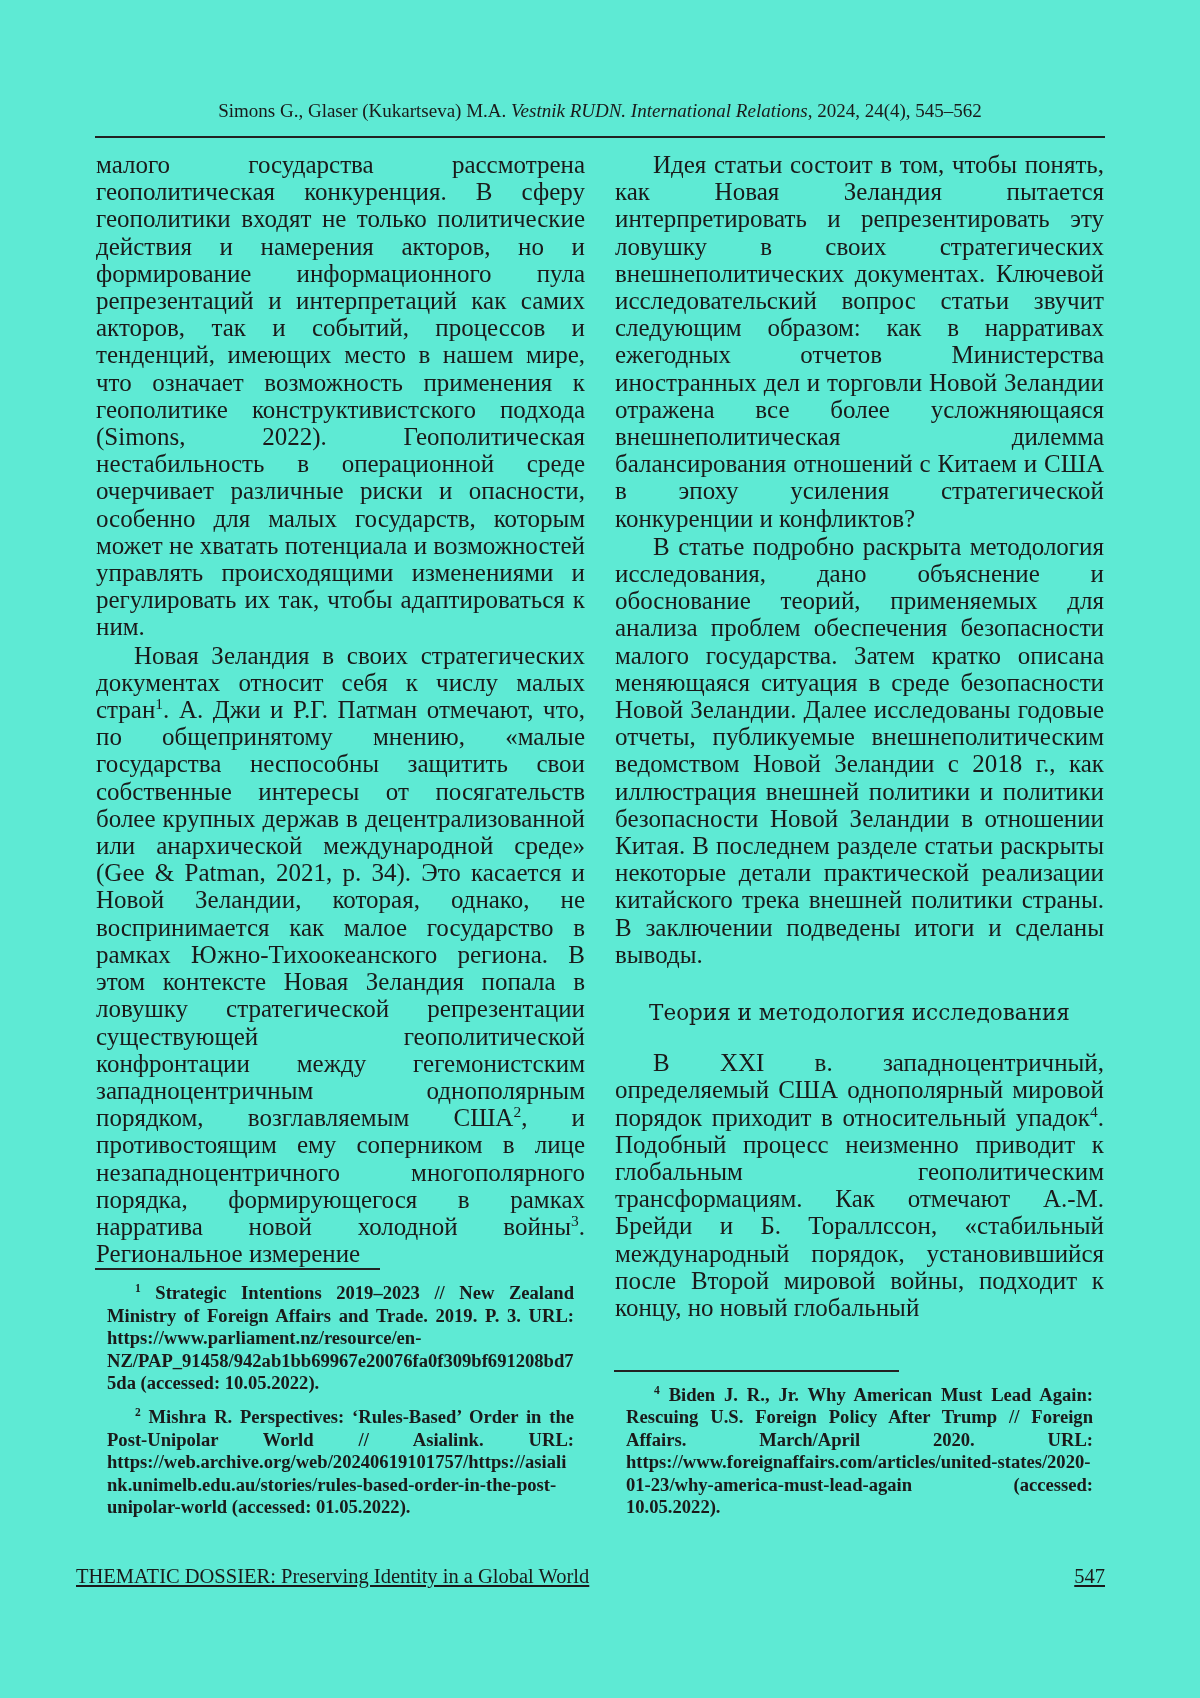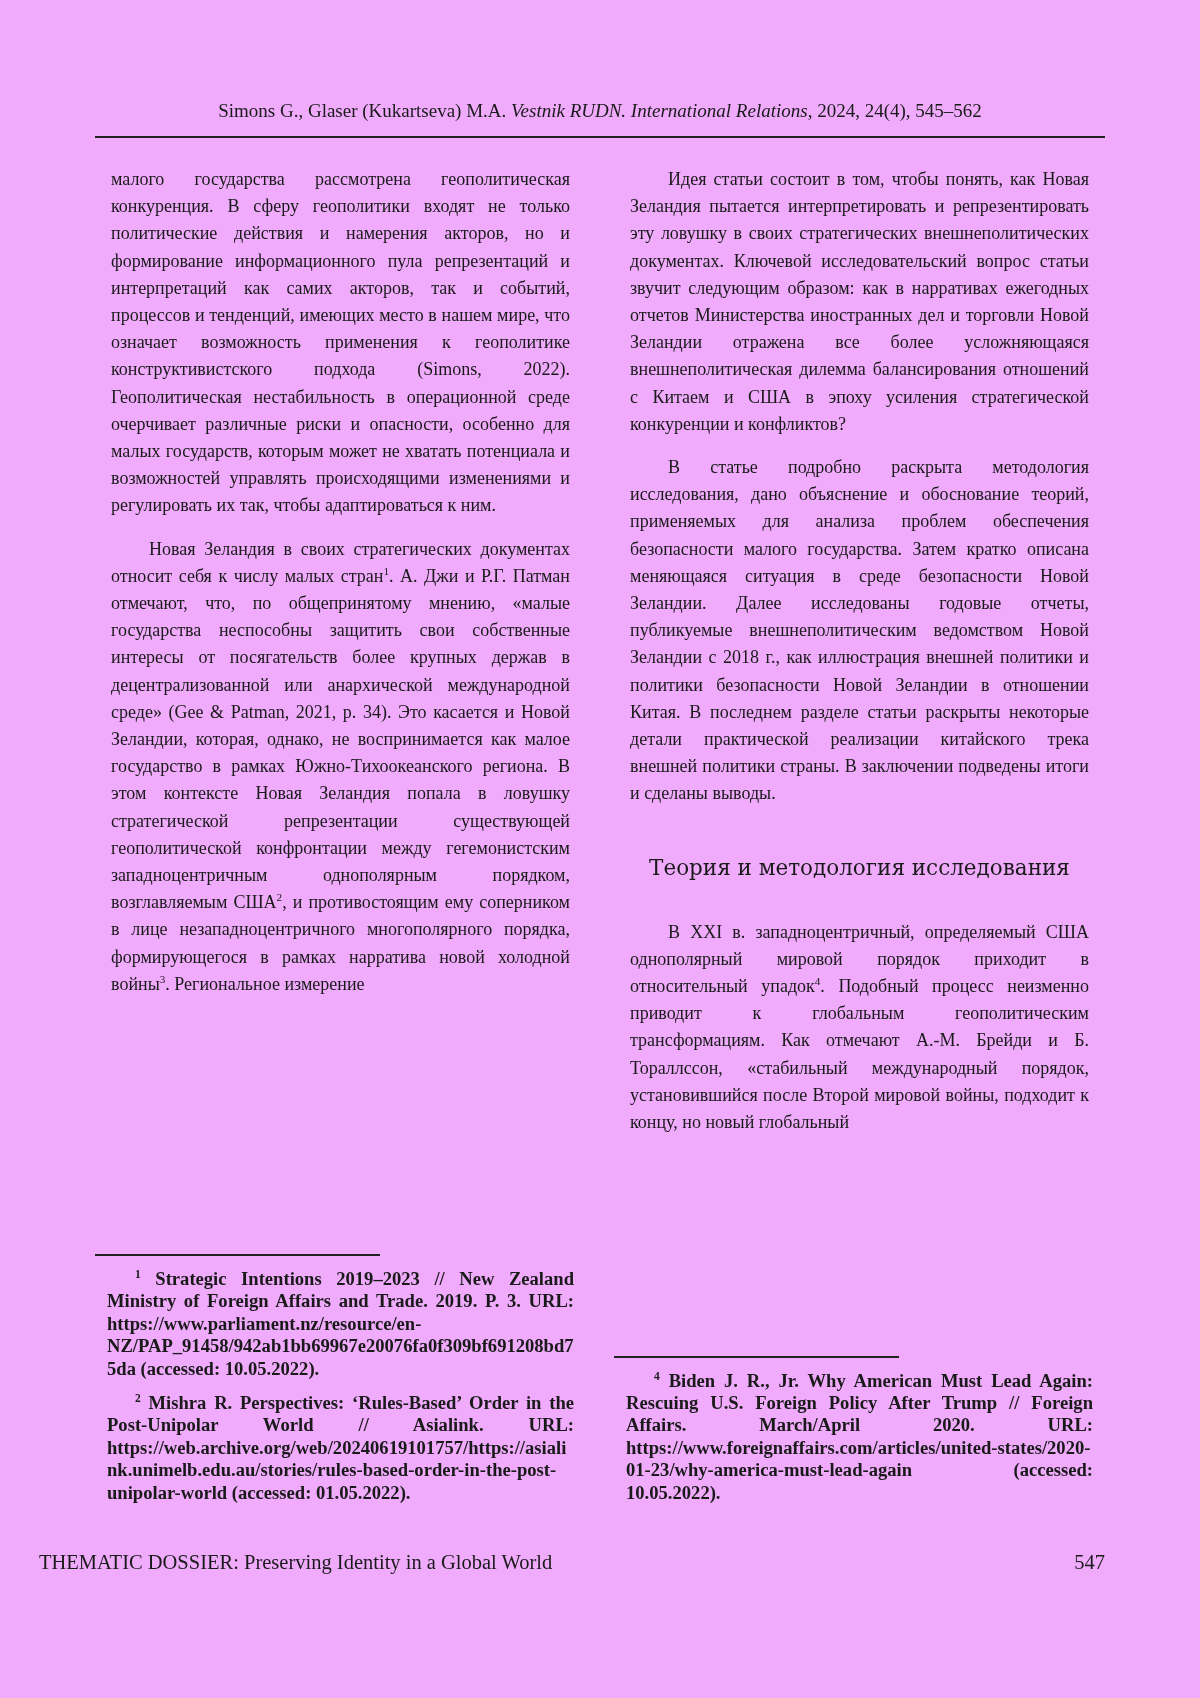--- a/index.html
+++ b/index.html
@@ -1,21 +1,21 @@
 <!DOCTYPE html>
 <html lang="ru"><head>
 <meta charset="utf-8">
 <style>
   html, body { margin: 0; padding: 0; background: #ffffff; }
   .page {
     position: relative;
     width: 1200px;
     height: 1698px;
     margin: 0 auto;
-    background: #f0abfc;
+    background: #5eead4;
     color: #1a1a1a;
     font-family: "Liberation Serif", serif;
     box-sizing: border-box;
     overflow: hidden;
   }
   .header-citation {
     padding-top: 100px;
     text-align: center;
     font-size: 19px;
     line-height: 22px;
@@ -32,22 +32,22 @@
     gap: 28px;
     margin: 12px 95px 0 95px;
   }
   .col {
     width: 491px;
     min-height: 1366px;
     display: flex;
     flex-direction: column;
   }
   .para {
-    margin: 16px;
-    font-size: 18px;
+    margin: 1px;
+    font-size: 25px;
     line-height: 27.2px;
     text-align: justify;
     hyphens: none;
   }
   .para.indent { text-indent: 38px; }
   sup {
     font-size: 62%;
     line-height: 0;
     vertical-align: super;
   }
@@ -73,23 +73,24 @@
     text-align: justify;
     text-indent: 28px;
     overflow-wrap: anywhere;
     hyphens: none;
     font-weight: bold;
   }
   .footer {
     display: flex;
     justify-content: space-between;
     align-items: flex-start;
-    margin: 34px 95px 0 39px;
+    margin: 34px 95px 0 76px;
     font-size: 20.5px;
     line-height: 24px;
+    text-decoration: underline;
   }
 </style>
 </head>
 <body>
 
 <div class="page">
 
   <div class="header-citation"><span>Simons G., Glaser (Kukartseva) M.A. </span><span class="it">Vestnik RUDN. International Relations</span><span>, 2024, 24(4), 545–562</span></div>
 
   <div class="header-rule"></div>

